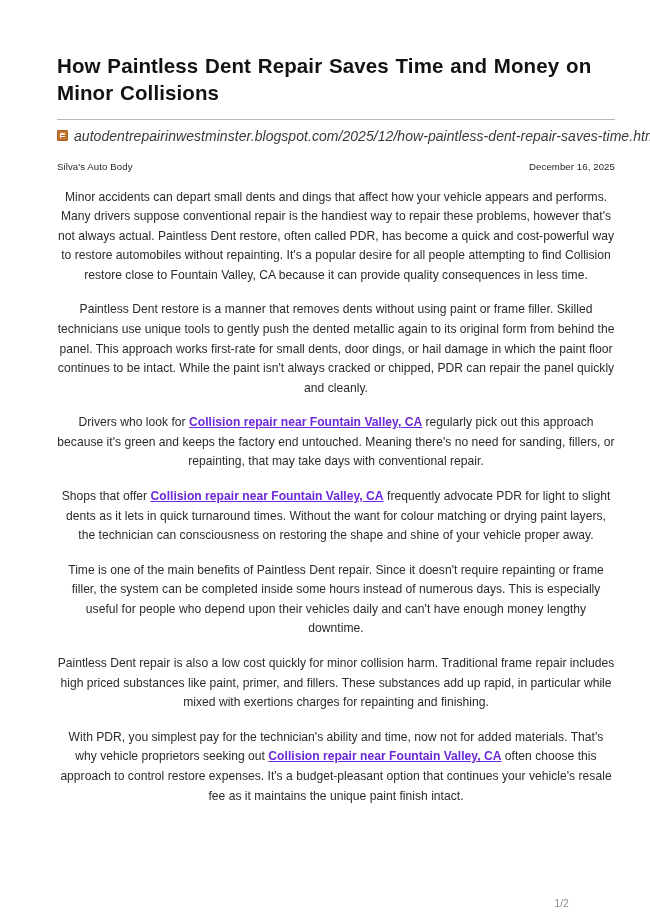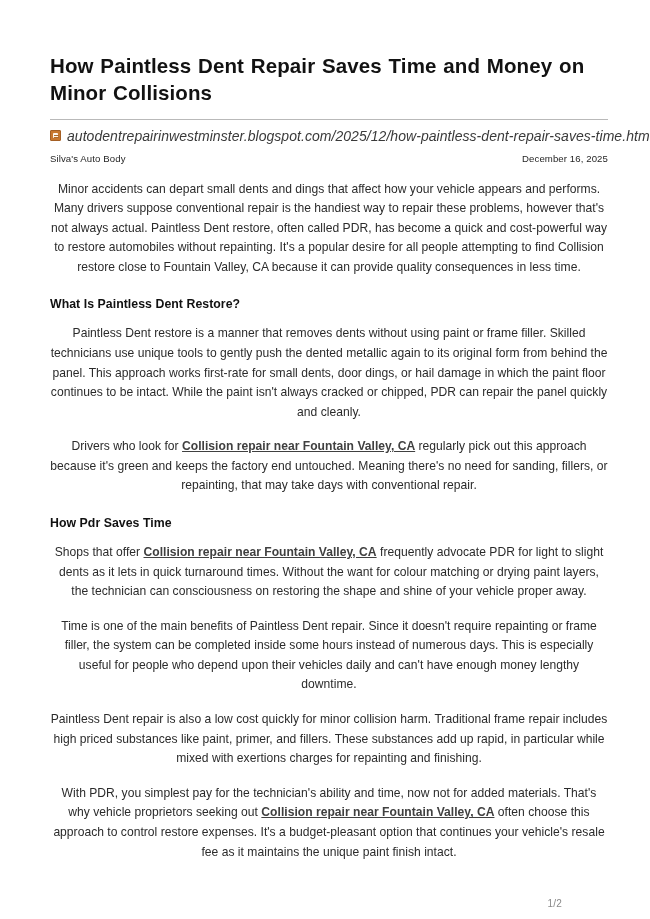--- a/index.html
+++ b/index.html
@@ -11,21 +11,21 @@
     width: 650px;
     height: 919px;
     font-family: "Liberation Sans", sans-serif;
     color: #1a1a1a;
     position: relative;
     overflow: hidden;
   }
 
   .page {
     position: absolute;
-    left: 4px;
+    left: 11px;
     top: 0;
     width: 574px;
     height: 919px;
     background: #ffffff;
   }
 
   .content {
     position: absolute;
     left: 46px;
     top: 52px;
@@ -102,20 +102,21 @@
   .byline-row {
     display: flex;
     justify-content: space-between;
     align-items: baseline;
     margin-bottom: 16px;
   }
   .byline-author {
     font-size: 9.6px;
     color: #262626;
     letter-spacing: 0.1px;
+    margin-top: 8px;
   }
   .byline-date {
     font-size: 9.6px;
     color: #262626;
     letter-spacing: 0.1px;
   }
 
   
   .para {
     font-size: 12.1px;
@@ -129,21 +130,21 @@
 
   .section-heading {
     font-size: 12.3px;
     font-weight: bold;
     color: #111111;
     margin: 20px 0 13px 0;
     letter-spacing: 0.05px;
   }
 
   a.inline-link {
-    color: #404040;
+    color: #6d28d9;
     font-weight: bold;
     text-underline-offset: 1px;
   }
 
   
   .page-number {
     position: absolute;
     right: 16px;
     bottom: 10px;
     font-size: 10px;
@@ -167,29 +168,27 @@
       <span class="url-text">autodentrepairinwestminster.blogspot.com/2025/12/how-paintless-dent-repair-saves-time.html</span>
     </div>
 
     <div class="byline-row">
       <span class="byline-author">Silva's Auto Body</span>
       <span class="byline-date">December 16, 2025</span>
     </div>
 
     <p class="para">Minor accidents can depart small dents and dings that affect how your vehicle appears and performs. Many drivers suppose conventional repair is the handiest way to repair these problems, however that's not always actual. Paintless Dent restore, often called PDR, has become a quick and cost-powerful way to restore automobiles without repainting. It's a popular desire for all people attempting to find Collision restore close to Fountain Valley, CA because it can provide quality consequences in less time.</p>
 
-    <h2 class="section-heading">What Is Paintless Dent Restore?</h2>
 
     <p class="para">Paintless Dent restore is a manner that removes dents without using paint or frame filler. Skilled technicians use unique tools to gently push the dented metallic again to its original form from behind the panel. This approach works first-rate for small dents, door dings, or hail damage in which the paint floor continues to be intact. While the paint isn't always cracked or chipped, PDR can repair the panel quickly and cleanly.</p>
 
     <p class="para">
       <span>Drivers who look for </span><a class="inline-link" href="#">Collision repair near Fountain Valley, CA</a><span> regularly pick out this approach because it's green and keeps the factory end untouched. Meaning there's no need for sanding, fillers, or repainting, that may take days with conventional repair.</span>
     </p>
 
-    <h2 class="section-heading">How Pdr Saves Time</h2>
 
     <p class="para">
       <span>Shops that offer </span><a class="inline-link" href="#">Collision repair near Fountain Valley, CA</a><span> frequently advocate PDR for light to slight dents as it lets in quick turnaround times. Without the want for colour matching or drying paint layers, the technician can consciousness on restoring the shape and shine of your vehicle proper away.</span>
     </p>
 
     <p class="para">Time is one of the main benefits of Paintless Dent repair. Since it doesn't require repainting or frame filler, the system can be completed inside some hours instead of numerous days. This is especially useful for people who depend upon their vehicles daily and can't have enough money lengthy downtime.</p>
 
 
     <p class="para">Paintless Dent repair is also a low cost quickly for minor collision harm. Traditional frame repair includes high priced substances like paint, primer, and fillers. These substances add up rapid, in particular while mixed with exertions charges for repainting and finishing.</p>
 

